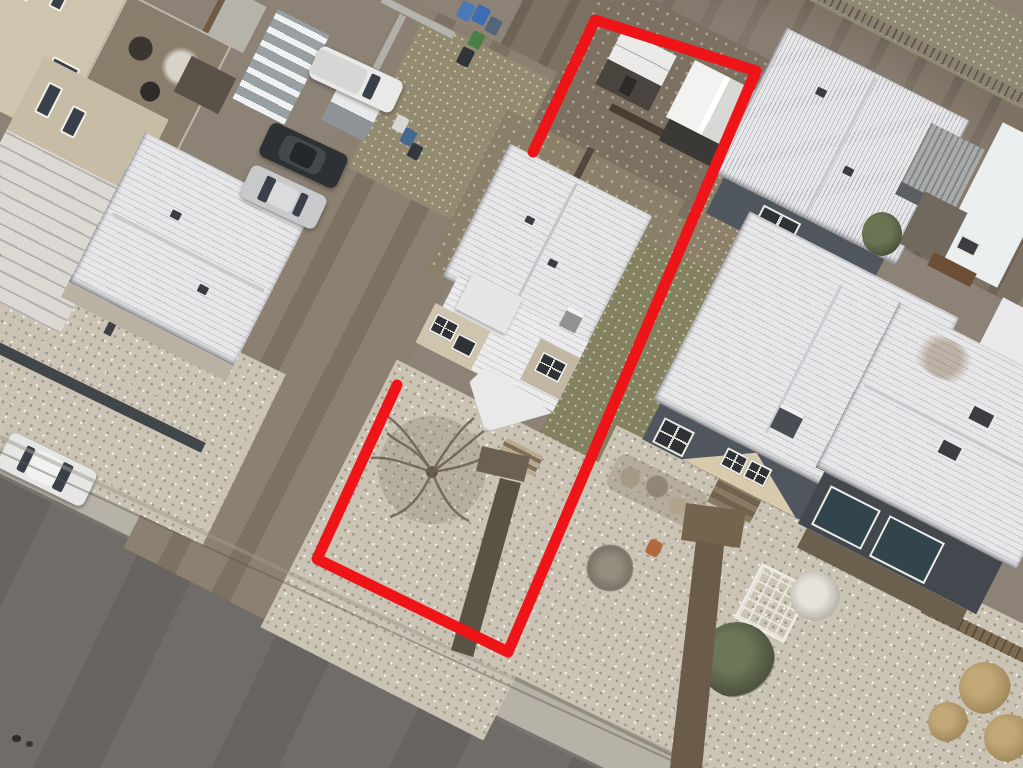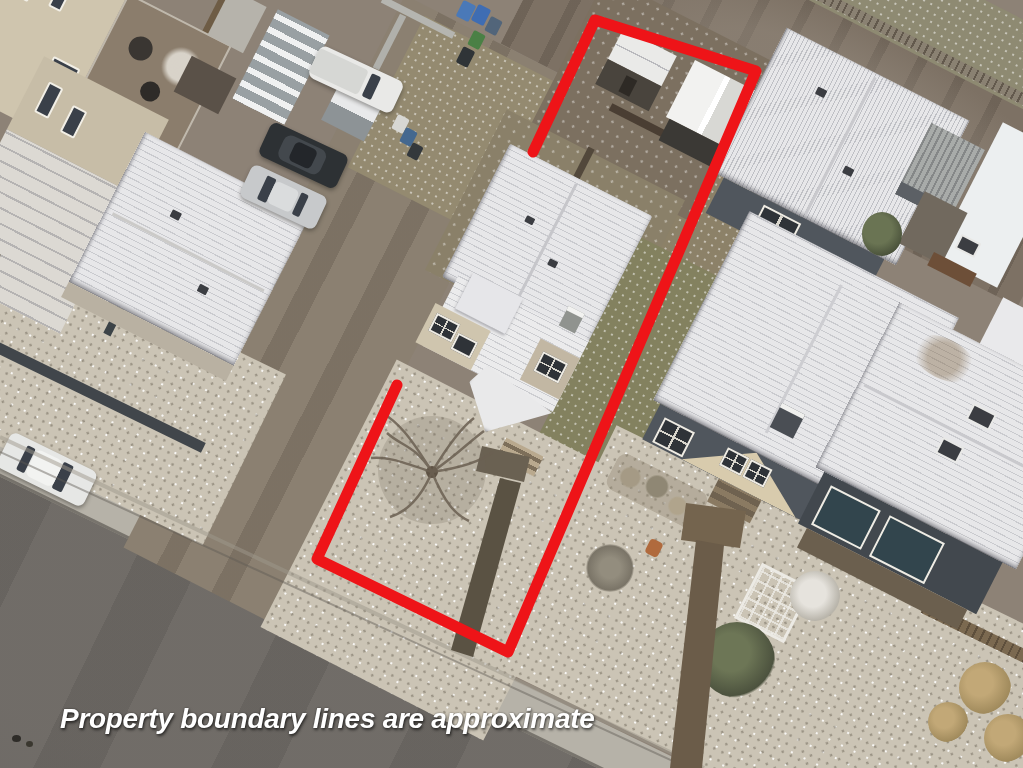--- a/index.html
+++ b/index.html
@@ -284,14 +284,13 @@
         <path d="M432,472 C460,468 480,462 493,452"></path>
         <path d="M432,472 C420,500 406,512 390,517"></path>
         <path d="M432,472 C445,504 456,515 469,521"></path>
         <path d="M432,472 C415,445 401,446 387,433"></path>
         <path d="M432,472 C456,456 470,441 484,431"></path>
       </g>
     </g>
     <polyline fill="none" stroke-linejoin="round" stroke-linecap="round" points="397,385 317,559 508,652 756,71 595,20 533,152" stroke="#ee1418" stroke-width="11"></polyline>
   </svg>
 
-  <div id="caption" style="color: rgb(255, 255, 255);">Property boundary lines are approximate</div>
 </div>
 
 </body></html>

